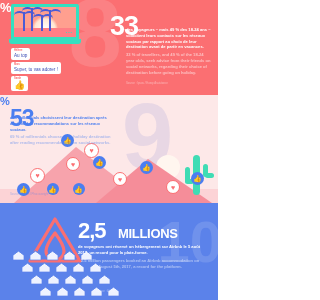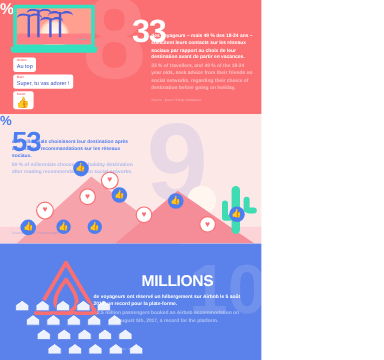--- a/index.html
+++ b/index.html
@@ -255,20 +255,21 @@
         <div class="house" style="left: 78px; top: 36px;"><svg viewBox="0 0 13 11" width="13" height="11">
             <path d="M1 5 L6.5 1 L12 5 L12 10 L1 10 Z" fill="#eef2ff" stroke="#5b82ea" stroke-width="0.7"></path>
             <path d="M1 5 L6.5 1 L12 5" fill="none" stroke="#5b82ea" stroke-width="0.9"></path>
           </svg></div>
         <div class="house" style="left: 95px; top: 36px;"><svg viewBox="0 0 13 11" width="13" height="11">
             <path d="M1 5 L6.5 1 L12 5 L12 10 L1 10 Z" fill="#eef2ff" stroke="#5b82ea" stroke-width="0.7"></path>
             <path d="M1 5 L6.5 1 L12 5" fill="none" stroke="#5b82ea" stroke-width="0.9"></path>
           </svg></div>
       </div>
 
+    <div class="bignum n25">2,5</div>
     <div class="mill">MILLIONS</div>
     <div class="s3-txt">
       <div class="fr3">de voyageurs ont réservé un hébergement sur Airbnb le 5 août 2017, un record pour la plate-forme.</div>
       <div class="en3">2.5 million passengers booked an Airbnb accommodation on August 5th, 2017, a record for the platform.</div>
     </div>
     <div class="src3">Source : Airbnb</div>
   </div>
 
 </div>
 

